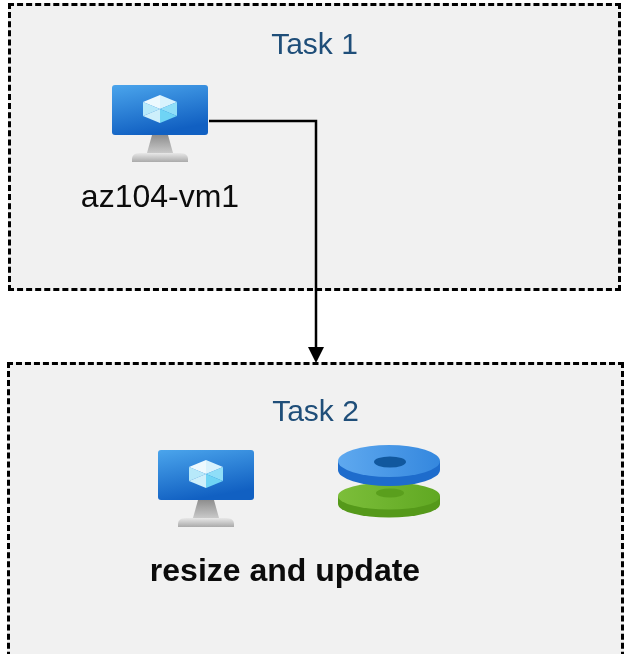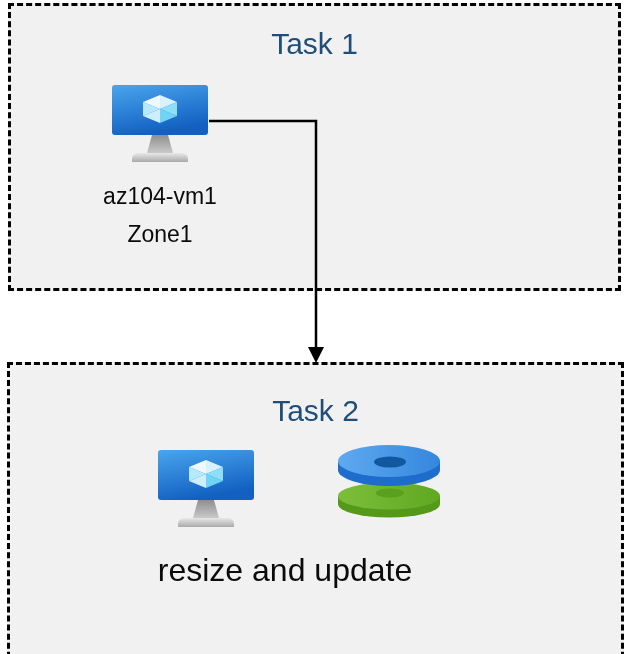--- a/index.html
+++ b/index.html
@@ -17,29 +17,29 @@
   .task-title{
     position:absolute;left:0;right:0;text-align:center;
     font-size:30px;line-height:34px;color:#1F4E79;
   }
   #task1-box .task-title{top:21px;}
   #task2-box .task-title{top:29px;}
   .vm-group{position:absolute;width:200px;text-align:center;}
   #vm-group-1{left:49px;top:79px;}
   #vm-group-2{left:352px;top:77px;}
   .vm-label{
-    margin-top:14px;font-size:23px;line-height:38px;color:#0b0b0b;
+    margin-top:14px;font-size:32px;line-height:38px;color:#0b0b0b;
   }
   .icon-svg{display:block;margin:0 auto;}
   .abs{position:absolute;}
   #task2-vm-icon{left:148px;top:85px;}
   #task2-disks-icon{left:328px;top:80px;}
   #task2-caption{
     left:45px;top:186px;width:460px;text-align:center;
-    font-size:32px;line-height:38px;color:#0b0b0b;
+    font-size:32px;line-height:38px;color:#0b0b0b;font-weight:bold;
   }
   #arrow-overlay{
     position:absolute;left:0;top:0;width:628px;height:654px;
     pointer-events:none;z-index:5;
   }
 </style>
 </head>
 <body>
 
 <svg width="0" height="0" style="position:absolute" aria-hidden="true">
@@ -96,21 +96,20 @@
 
   <div class="task-box" id="task1-box">
     <div class="task-title">Task 1</div>
 
     <div class="vm-group" id="vm-group-1">
       <svg class="icon-svg" width="96" height="78" viewBox="0 0 96 78">
           <use href="#sym-vm"></use>
         </svg>
       <div class="vm-label">
         <div>az104-vm1</div>
-        <div>Zone1</div>
       </div>
     </div>
 
   </div>
 
   <div class="task-box" id="task2-box">
     <div class="task-title">Task 2</div>
 
     <svg class="abs" id="task2-vm-icon" width="96" height="78" viewBox="0 0 96 78">
         <use href="#sym-vm"></use>

